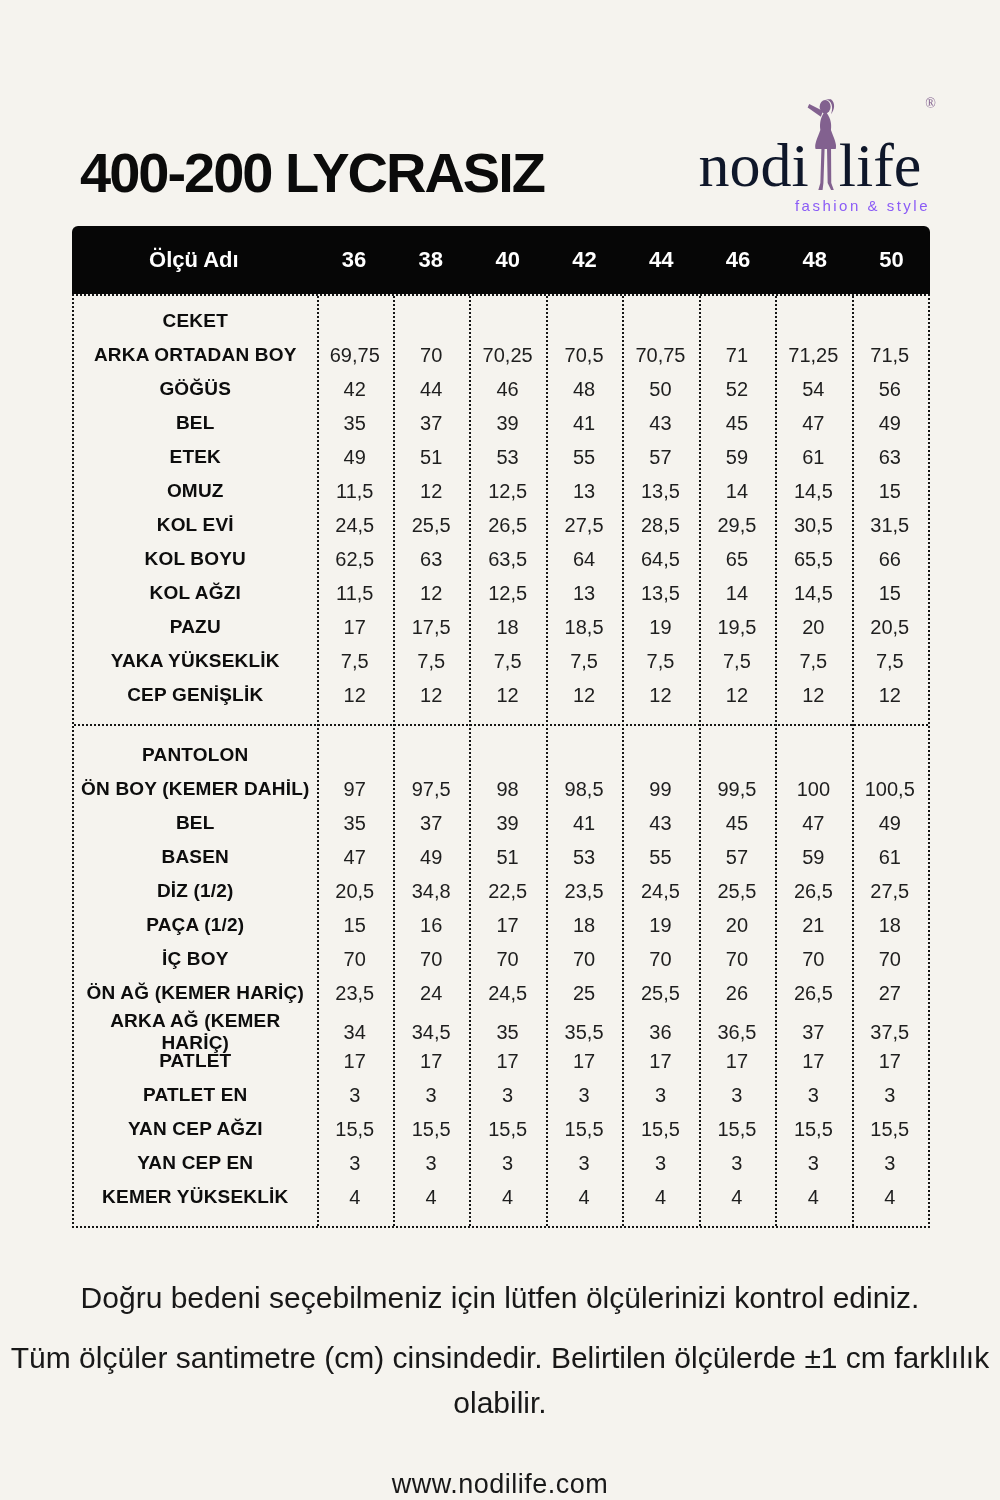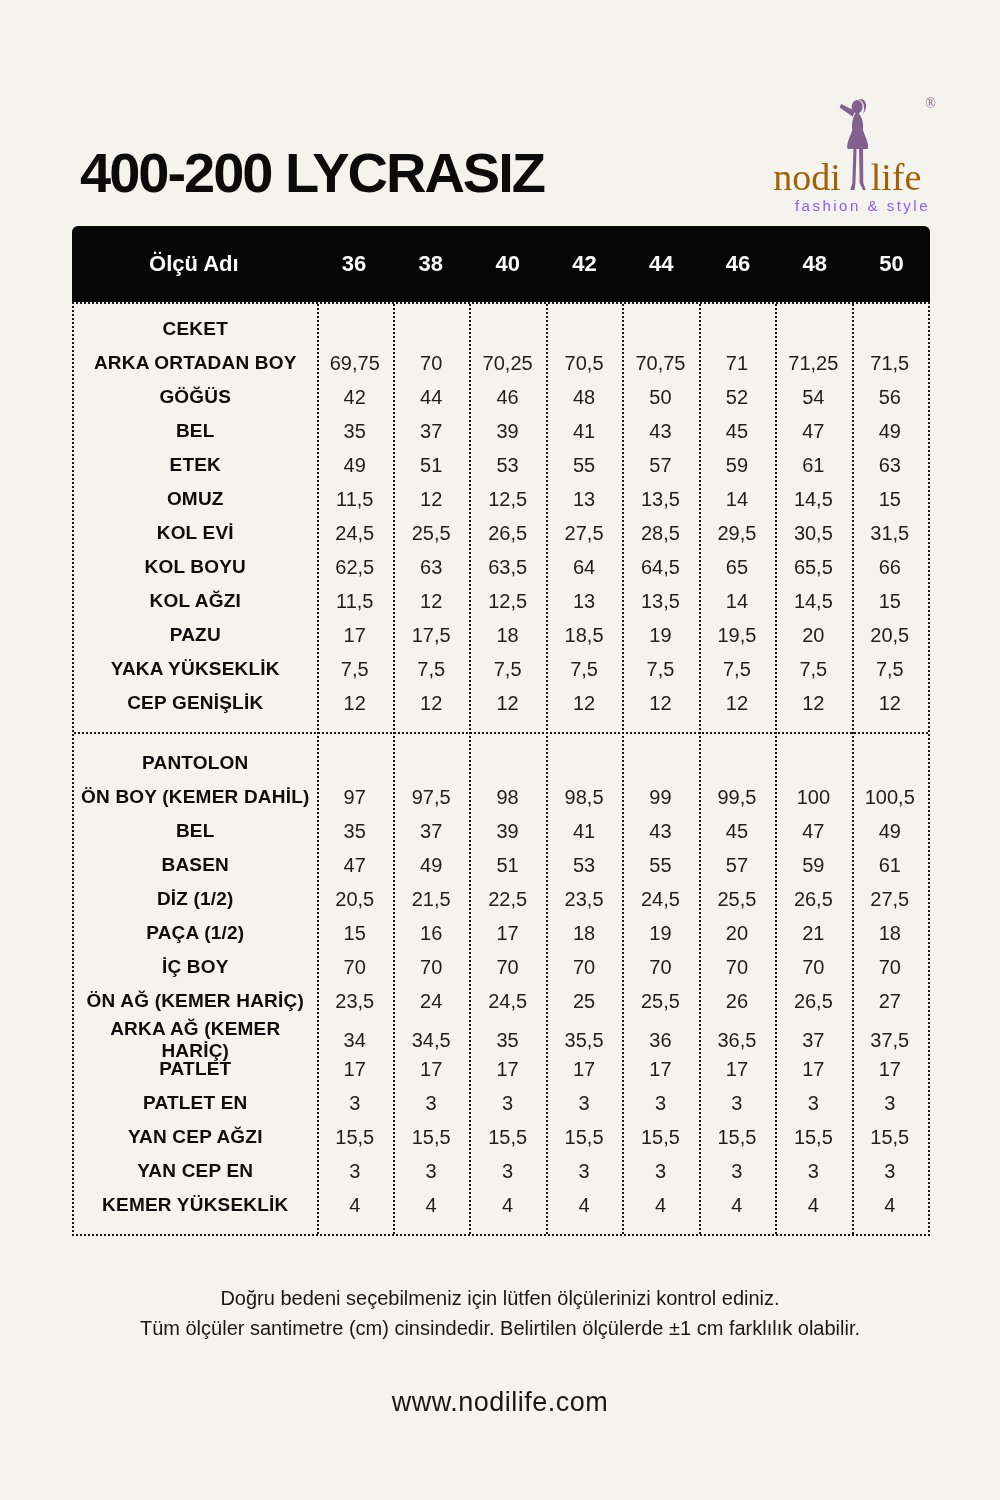--- a/index.html
+++ b/index.html
@@ -17,37 +17,37 @@
     padding:102px 64px 0 80px; height:226px;
   }
   .page-title {
     font-size:56px; font-weight:900; letter-spacing:-2px; color:#0b0b0b;
     margin-top:38px; white-space:nowrap;
   }
   .logo { text-align:right; margin-top:-4px; }
   .logo-row { display:flex; align-items:flex-end; justify-content:flex-end; }
   .logo-word {
     font-family:"Liberation Serif", serif;
-    font-size:38px; color:#a16207; line-height:0.9; font-weight:500;
+    font-size:62px; color:#0f172a; line-height:0.9; font-weight:500;
   }
   .logo-fig { width:36px; height:98px; margin:0 -2px -2px -4px; }
   .logo-reg {
     font-size:14px; color:#82618f; align-self:flex-start;
     margin:-2px 0 0 4px; font-family:"Liberation Serif", serif;
   }
   .logo-tagline {
     font-size:15px; color:#8b5cf6; letter-spacing:2.5px; margin-top:3px;
     text-align:right; padding-right:6px;
   }
 
   
   .size-table { margin:0 0 0 72px; width:858px; }
   .thead {
     display:grid; grid-template-columns:28.4% repeat(8,1fr);
-    align-items:center; height:76px; background:#060606; color:#fff;
+    align-items:center; height:68px; background:#060606; color:#fff;
     border-radius:6px 6px 0 0; text-align:center;
     font-weight:bold; font-size:22px;
   }
   .tbody {
     position:relative;
     border:2px dotted #151515;
   }
   .vline {
     position:absolute; top:0; bottom:0; width:0;
     border-left:2px dotted #151515; pointer-events:none;
@@ -56,21 +56,21 @@
   .section.divided { border-top:2px dotted #151515; padding-top:12px; }
   .trow {
     display:grid; grid-template-columns:28.4% repeat(8,1fr);
     align-items:center; height:34px; text-align:center;
   }
   .tc.label { font-weight:bold; font-size:19px; letter-spacing:0.2px; color:#0d0d0d; }
   .tc.val { font-size:20px; color:#1e1e1e; }
 
   
   .footer { text-align:center; margin-top:48px; color:#181818; }
-  .footer .note { font-size:20px; line-height:1.48; }
+  .footer .note { font-size:30px; line-height:1.48;margin-top:16px; }
   .footer .site { font-size:27px; font-weight:normal; margin-top:44px; letter-spacing:0.5px; }
 </style>
 </head>
 <body>
 
 <div class="sheet">
 
   <div class="top">
     <div class="page-title">400-200 LYCRASIZ</div>
 
@@ -284,21 +284,21 @@
             <div class="tc val">51</div>
             <div class="tc val">53</div>
             <div class="tc val">55</div>
             <div class="tc val">57</div>
             <div class="tc val">59</div>
             <div class="tc val">61</div>
           </div>
           <div class="trow">
             <div class="tc label">DİZ (1/2)</div>
             <div class="tc val">20,5</div>
-            <div class="tc val">21,5</div>
+            <div class="tc val">34,8</div>
             <div class="tc val">22,5</div>
             <div class="tc val">23,5</div>
             <div class="tc val">24,5</div>
             <div class="tc val">25,5</div>
             <div class="tc val">26,5</div>
             <div class="tc val">27,5</div>
           </div>
           <div class="trow">
             <div class="tc label">PAÇA (1/2)</div>
             <div class="tc val">15</div>

